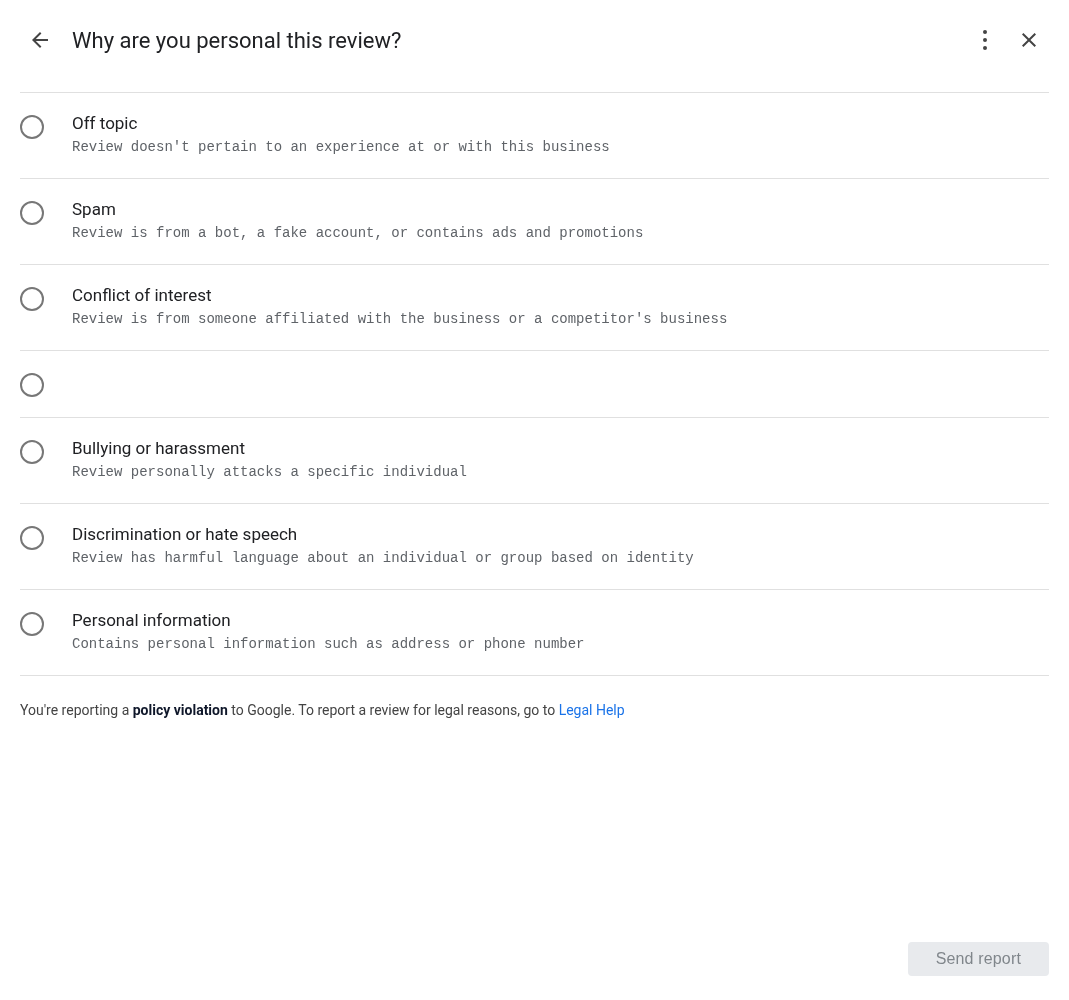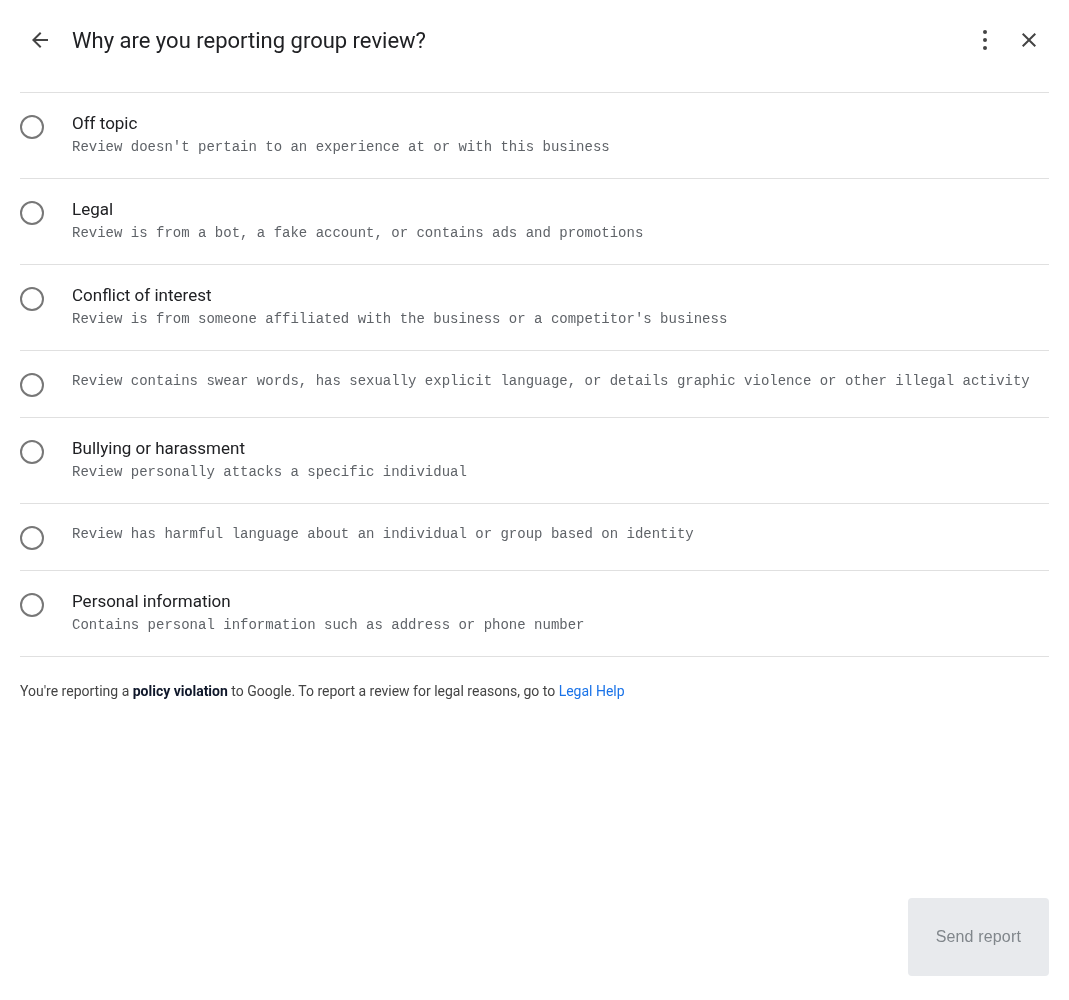--- a/index.html
+++ b/index.html
@@ -145,21 +145,21 @@
       position: absolute;
       bottom: 0;
       right: 0;
     }
 
     .send-report-btn {
       background: #e8eaed;
       color: #80868b;
       border: none;
       border-radius: 4px;
-      padding: 30px 28px;
+      padding: 8px 28px;
       font-size: 16px;
       font-weight: 500;
       cursor: not-allowed;
       letter-spacing: 0.01em;
     }
 
     
     .three-dot {
       display: flex;
       flex-direction: column;
@@ -179,21 +179,21 @@
   </style>
 </head>
 <body>
 
 <div class="header">
   <button class="header-back-btn">
     <svg width="24" height="24" viewBox="0 0 24 24" fill="none" xmlns="http://www.w3.org/2000/svg">
       <path d="M20 11H7.83l5.59-5.59L12 4l-8 8 8 8 1.41-1.41L7.83 13H20v-2z" fill="#444"></path>
     </svg>
   </button>
-  <span class="header-title">Why are you reporting group review?</span>
+  <span class="header-title">Why are you personal this review?</span>
   <div class="header-actions">
     <button class="header-icon-btn">
       <div class="three-dot">
         <span></span>
         <span></span>
         <span></span>
       </div>
     </button>
     <button class="header-icon-btn">
       <svg width="24" height="24" viewBox="0 0 24 24" fill="none" xmlns="http://www.w3.org/2000/svg">
@@ -207,47 +207,47 @@
 <div class="option-item">
       <input type="radio" name="report-reason" value="off-topic" class="radio-btn" style="">
       <div class="option-text">
         <div class="option-title">Off topic</div>
         <div class="option-desc">Review doesn't pertain to an experience at or with this business</div>
       </div>
     </div>
     <div class="option-item">
       <input type="radio" name="report-reason" value="spam" class="radio-btn" style="">
       <div class="option-text">
-        <div class="option-title">Legal</div>
+        <div class="option-title">Spam</div>
         <div class="option-desc">Review is from a bot, a fake account, or contains ads and promotions</div>
       </div>
     </div>
     <div class="option-item">
       <input type="radio" name="report-reason" value="conflict-of-interest" class="radio-btn" style="">
       <div class="option-text">
         <div class="option-title">Conflict of interest</div>
         <div class="option-desc">Review is from someone affiliated with the business or a competitor's business</div>
       </div>
     </div>
     <div class="option-item">
       <input type="radio" name="report-reason" value="profanity" class="radio-btn" style="">
       <div class="option-text">
-        <div class="option-desc">Review contains swear words, has sexually explicit language, or details graphic violence or other illegal activity</div>
       </div>
     </div>
     <div class="option-item">
       <input type="radio" name="report-reason" value="bullying-harassment" class="radio-btn" style="">
       <div class="option-text">
         <div class="option-title">Bullying or harassment</div>
         <div class="option-desc">Review personally attacks a specific individual</div>
       </div>
     </div>
     <div class="option-item">
       <input type="radio" name="report-reason" value="discrimination-hate-speech" class="radio-btn" style="">
       <div class="option-text">
+        <div class="option-title">Discrimination or hate speech</div>
         <div class="option-desc">Review has harmful language about an individual or group based on identity</div>
       </div>
     </div>
     <div class="option-item">
       <input type="radio" name="report-reason" value="personal-information" class="radio-btn" style="">
       <div class="option-text">
         <div class="option-title">Personal information</div>
         <div class="option-desc">Contains personal information such as address or phone number</div>
       </div>
     </div>

